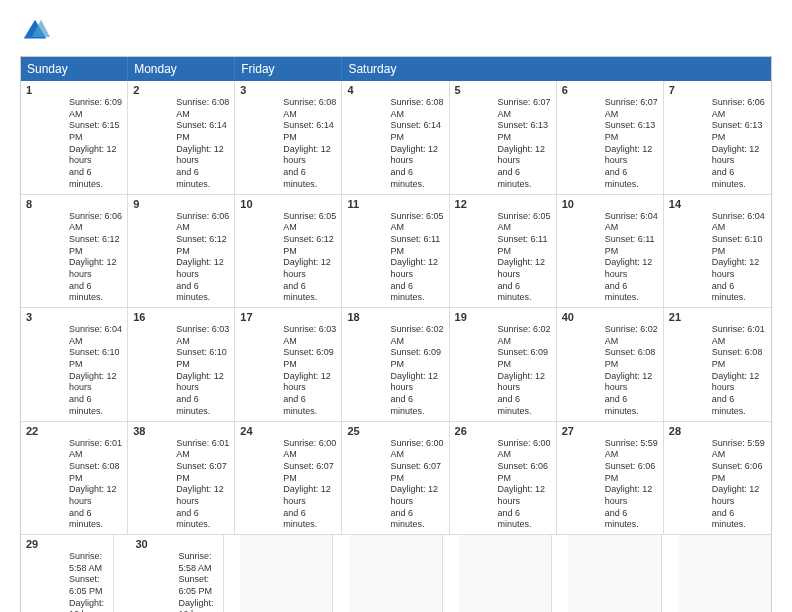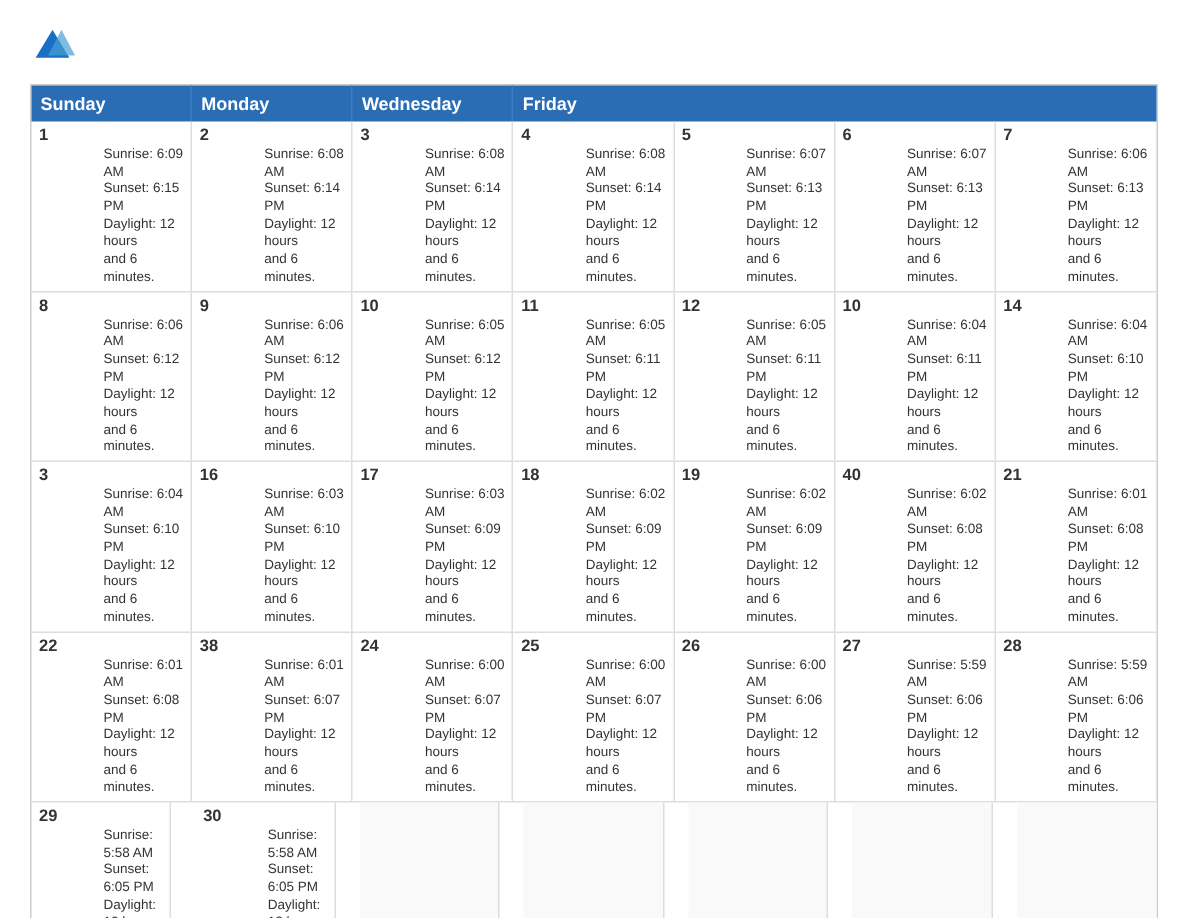--- a/index.html
+++ b/index.html
@@ -65,21 +65,21 @@
       flex-direction: column;
       border: 1px solid #ccc;
     }
     .cal-header {
       display: grid;
       grid-template-columns: repeat(7, 1fr);
       background: #2a6db5;
     }
     .cal-header-cell {
       color: #fff;
-      font-weight: bold;
+      font-weight: normal;
       font-size: 12px;
       padding: 5px 6px;
       text-align: left;
       border-right: 1px solid #3a7dc5;
     }
     .cal-header-cell:last-child {
       border-right: none;
     }
     .cal-body {
       flex: 1;
@@ -142,22 +142,22 @@
     <div class="title-section">
       <div class="month-title"></div>
       <div class="location"></div>
     </div>
   </div>
 
   <div class="calendar">
     <div class="cal-header">
     <div class="cal-header-cell">Sunday</div>
         <div class="cal-header-cell">Monday</div>
-        <div class="cal-header-cell">Wednesday</div>
         <div class="cal-header-cell">Friday</div>
+        <div class="cal-header-cell">Saturday</div>
       </div>
     <div class="cal-body">
     <div class="cal-row">
           <div class="cal-cell">
             <span class="day-num">1</span>
             <div class="cell-text">Sunrise: 6:09 AM<br>Sunset: 6:15 PM<br>Daylight: 12 hours<br>and 6 minutes.</div>
           </div>
           <div class="cal-cell">
             <span class="day-num">2</span>
             <div class="cell-text">Sunrise: 6:08 AM<br>Sunset: 6:14 PM<br>Daylight: 12 hours<br>and 6 minutes.</div>

